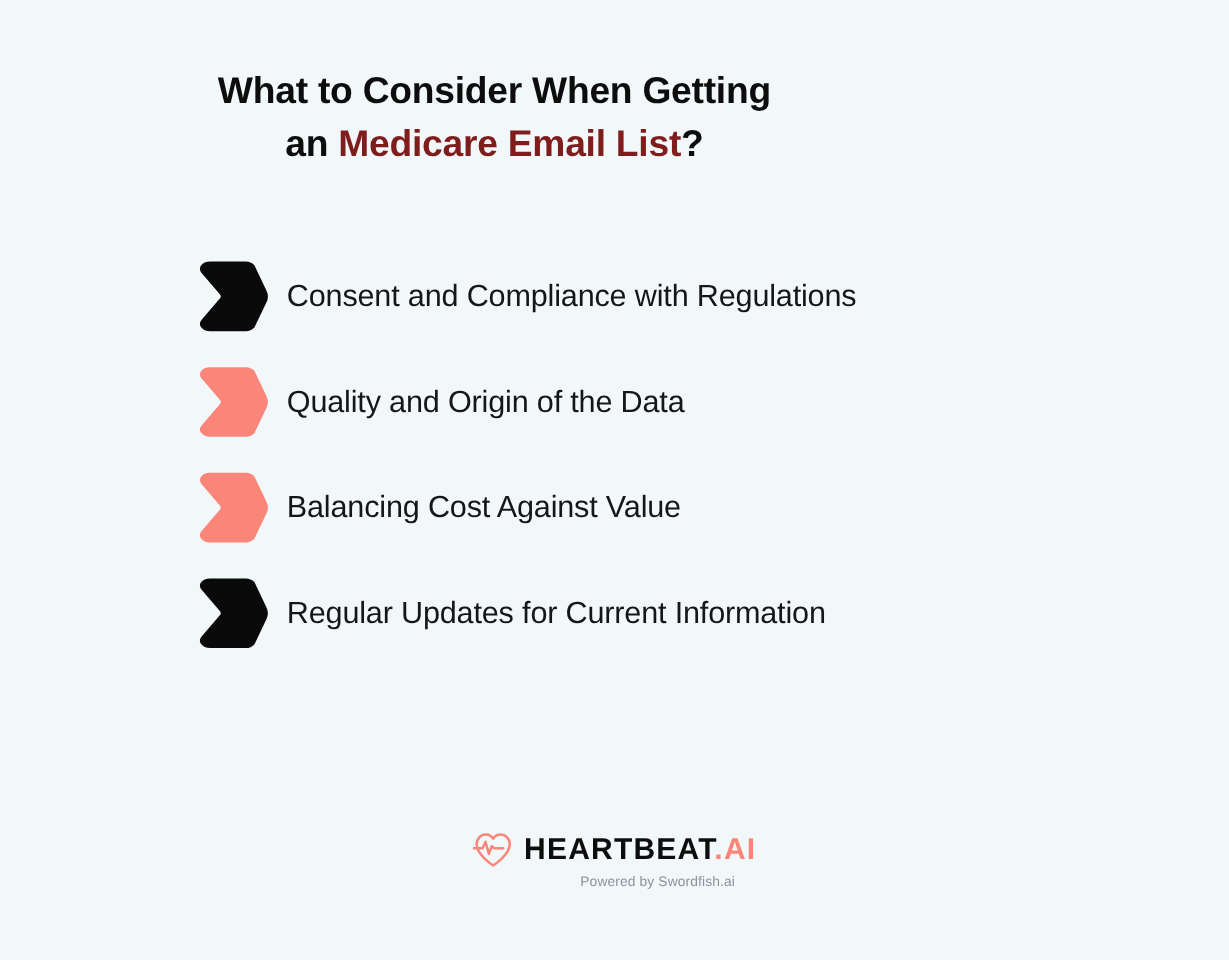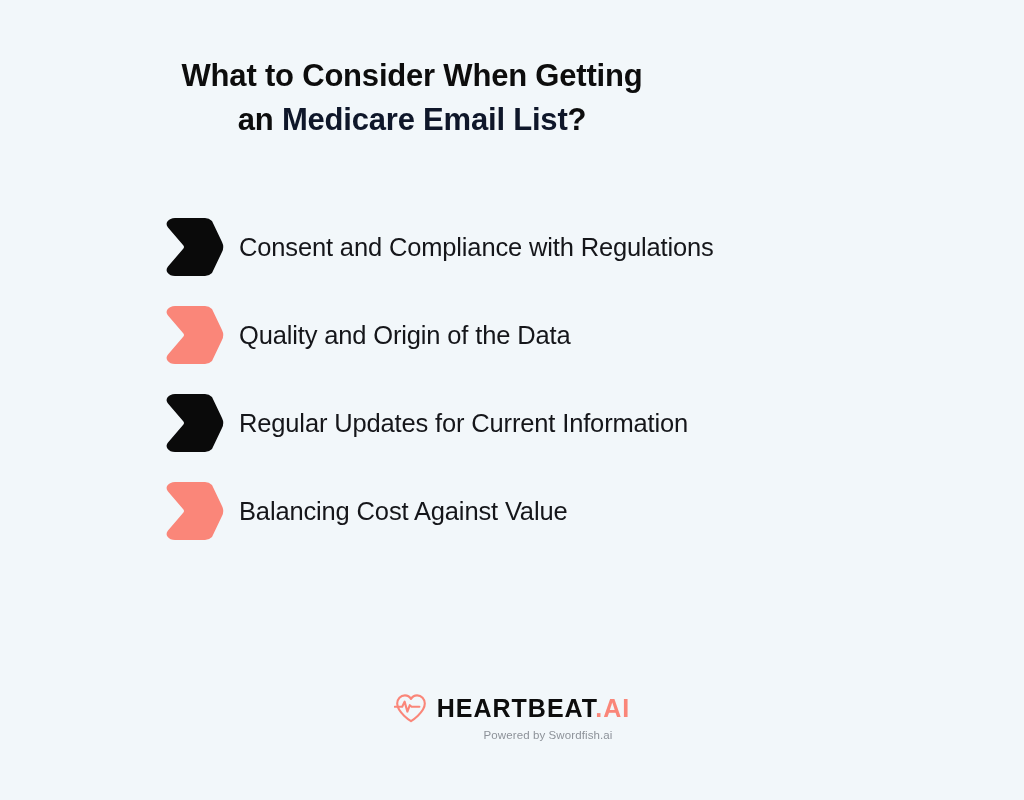--- a/index.html
+++ b/index.html
@@ -27,21 +27,21 @@
     text-align: center;
   }
   .title-line {
     font-size: 31px;
     font-weight: bold;
     letter-spacing: -0.2px;
     line-height: 44px;
     color: #0d0d0d;
     white-space: nowrap;
   }
-  .title-accent { color: #0f172a; }
+  .title-accent { color: #7f1d1d; }
 
   
   .list {
     position: absolute;
     top: 216px;
     left: 164px;
     width: 820px;
   }
   .list-item {
     height: 62px;
@@ -128,30 +128,30 @@
   <div class="list-item">
     <svg class="marker" viewBox="0 0 61 62">
       <path d="M11 2 H41 Q45 2 48 5 L58 26 Q60.5 31 58 36 L48 57 Q45 60 41 60 H11 Q6 60 3.4 56.5 Q1.5 53.5 4 50.5 L19 33 Q21 31 19 29 L4 11.5 Q1.5 8.5 3.4 5.5 Q6 2 11 2 Z" fill="#fa8679"></path>
     </svg>
     <div class="item-label">Quality and Origin of the Data</div>
   </div>
 
 
   <div class="list-item">
     <svg class="marker" viewBox="0 0 61 62">
-      <path d="M11 2 H41 Q45 2 48 5 L58 26 Q60.5 31 58 36 L48 57 Q45 60 41 60 H11 Q6 60 3.4 56.5 Q1.5 53.5 4 50.5 L19 33 Q21 31 19 29 L4 11.5 Q1.5 8.5 3.4 5.5 Q6 2 11 2 Z" fill="#0a0a0a"></path>
+      <path d="M11 2 H41 Q45 2 48 5 L58 26 Q60.5 31 58 36 L48 57 Q45 60 41 60 H11 Q6 60 3.4 56.5 Q1.5 53.5 4 50.5 L19 33 Q21 31 19 29 L4 11.5 Q1.5 8.5 3.4 5.5 Q6 2 11 2 Z" fill="#fa8679"></path>
     </svg>
-    <div class="item-label">Regular Updates for Current Information</div>
+    <div class="item-label">Balancing Cost Against Value</div>
   </div>
 
   <div class="list-item">
     <svg class="marker" viewBox="0 0 61 62">
-      <path d="M11 2 H41 Q45 2 48 5 L58 26 Q60.5 31 58 36 L48 57 Q45 60 41 60 H11 Q6 60 3.4 56.5 Q1.5 53.5 4 50.5 L19 33 Q21 31 19 29 L4 11.5 Q1.5 8.5 3.4 5.5 Q6 2 11 2 Z" fill="#fa8679"></path>
+      <path d="M11 2 H41 Q45 2 48 5 L58 26 Q60.5 31 58 36 L48 57 Q45 60 41 60 H11 Q6 60 3.4 56.5 Q1.5 53.5 4 50.5 L19 33 Q21 31 19 29 L4 11.5 Q1.5 8.5 3.4 5.5 Q6 2 11 2 Z" fill="#0a0a0a"></path>
     </svg>
-    <div class="item-label">Balancing Cost Against Value</div>
+    <div class="item-label">Regular Updates for Current Information</div>
   </div>
 
 </div>
 
 <div class="logo-wrap">
   <div class="logo-row">
     <svg class="heart-icon" viewBox="0 0 34 32">
       <path d="M17 29.2 C17 29.2 3.2 20.4 3.2 11.6 C3.2 6.9 6.6 3.4 10.9 3.4 C13.6 3.4 15.8 4.9 17 6.9 C18.2 4.9 20.4 3.4 23.1 3.4 C27.4 3.4 30.8 6.9 30.8 11.6 C30.8 20.4 17 29.2 17 29.2 Z" fill="none" stroke="#fa8679" stroke-width="2.1" stroke-linejoin="round"></path>
       <path d="M0.8 14.8 H8.2 L10.6 9.6 L13.4 19.6 L15.8 13.2 L17.6 14.8 H25.4" fill="none" stroke="#fa8679" stroke-width="2.1" stroke-linecap="round" stroke-linejoin="round"></path>
     </svg>

